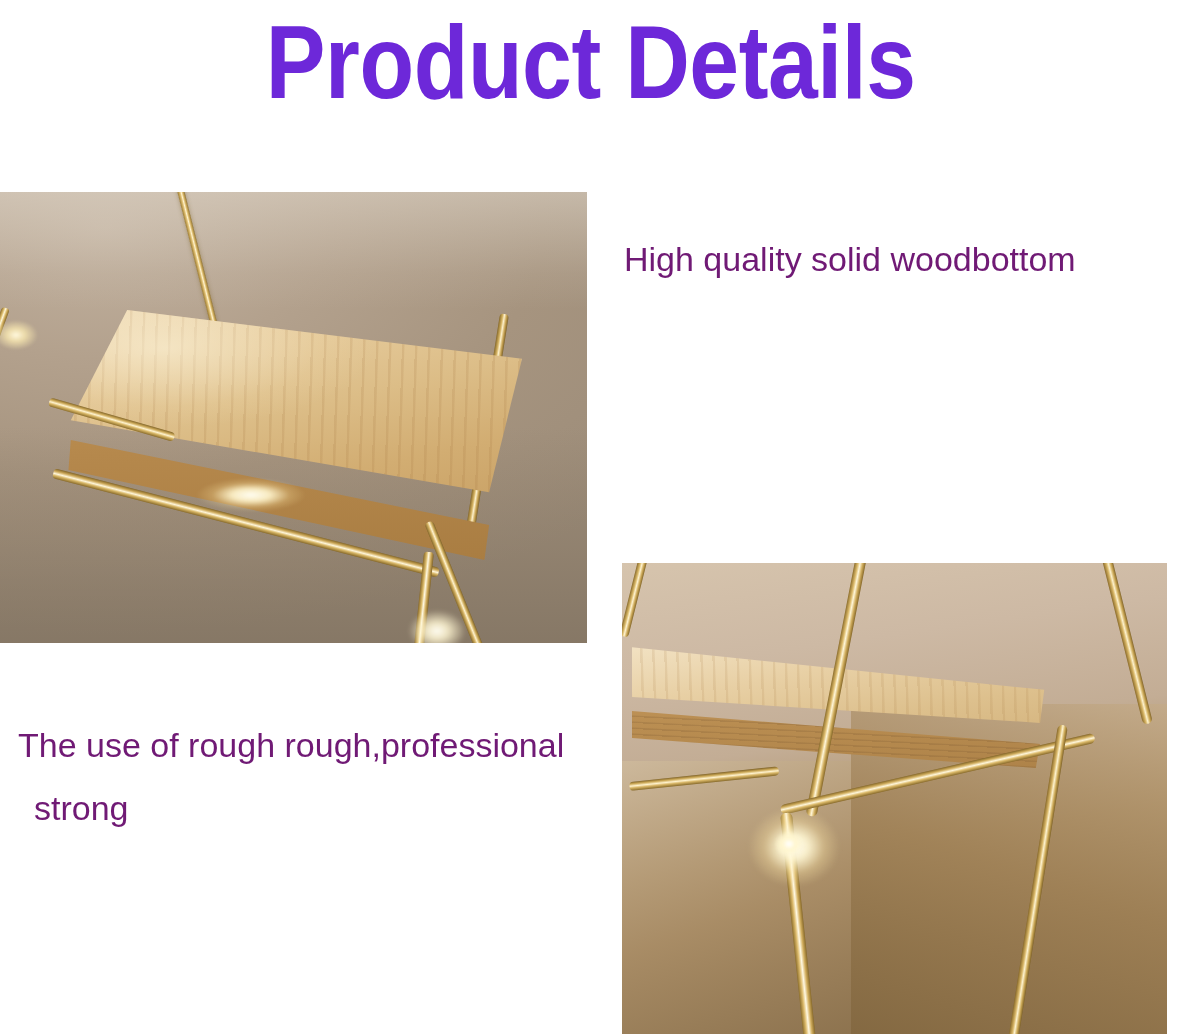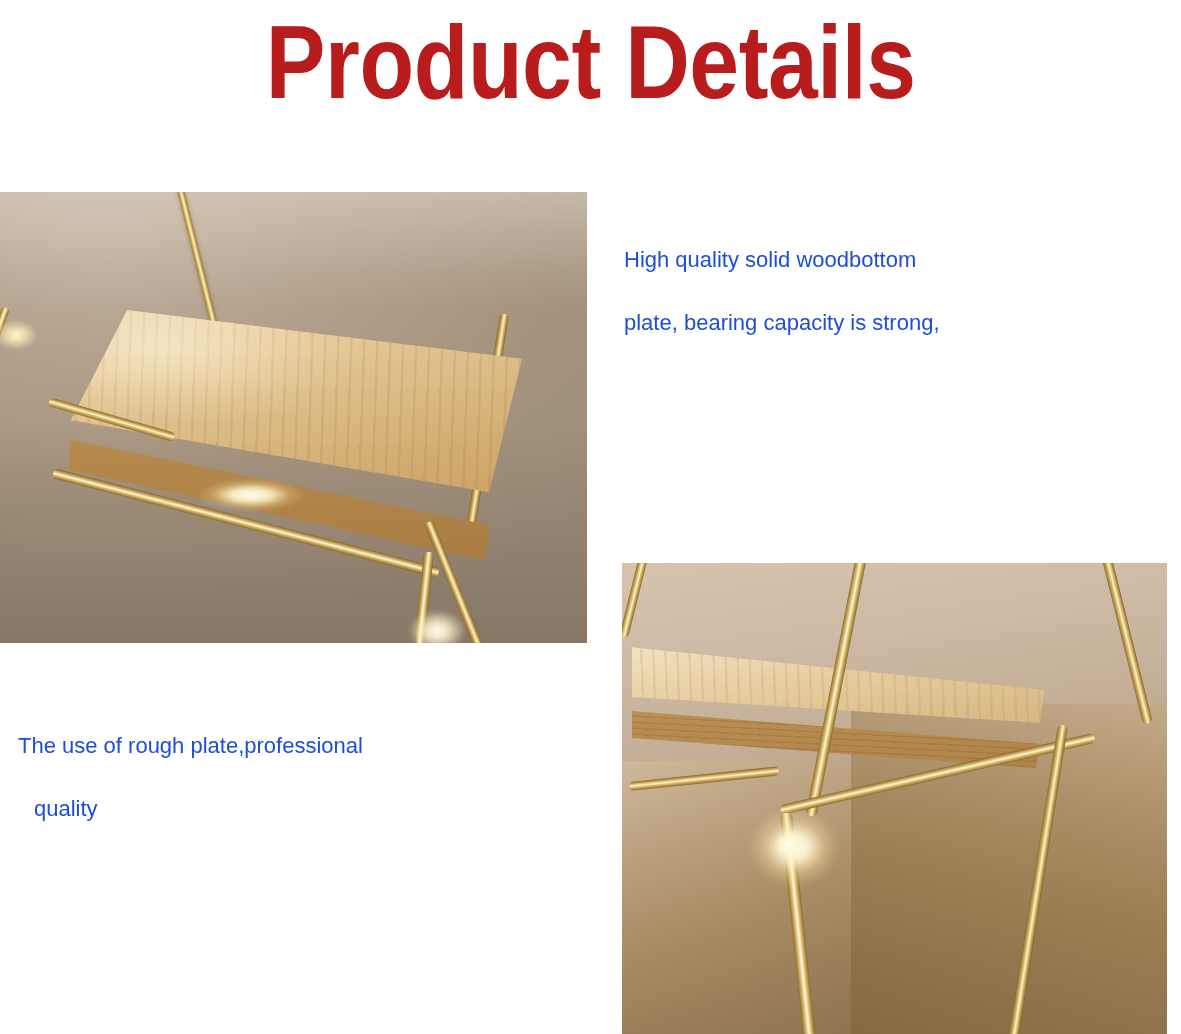--- a/index.html
+++ b/index.html
@@ -18,21 +18,21 @@
   
   #page-title {
     position: absolute;
     left: 0;
     top: 0;
     width: 1181px;
     height: 110px;
     display: flex;
     align-items: flex-end;
     justify-content: center;
-    color: #b91c1c;
+    color: #6d28d9;
   }
   #page-title .title-text {
     font-family: "Liberation Sans", sans-serif;
     font-weight: bold;
     font-size: 104px;
     line-height: 0.9;
     letter-spacing: -0.5px;
     transform: scaleX(0.86);
     transform-origin: center bottom;
     white-space: nowrap;
@@ -310,23 +310,23 @@
     position: absolute;
     left: 152px; top: 268px;
     width: 30px; height: 26px;
     background: radial-gradient(closest-side, #ffffff 0%, #fff6cf 45%, rgba(255,236,175,0) 100%);
     filter: blur(1px);
   }
 
   
   .caption {
     position: absolute;
-    color: #1d4ed8;
+    color: #701a75;
     font-family: "Liberation Sans", sans-serif;
-    font-size: 22px;
+    font-size: 34px;
     font-weight: normal;
     line-height: 63px;
     white-space: nowrap;
   }
   #caption-quality {
     left: 624px;
     top: 228px;
     width: 557px;
   }
   #caption-quality .cap-line-3 { padding-left: 8px; }
@@ -359,26 +359,25 @@
   <div class="p1-rod-frontleft"></div>
   <div class="p1-rod-front"></div>
   <div class="p1-rod-front-hot"></div>
   <div class="p1-rod-rightlow"></div>
   <div class="p1-rod-drop"></div>
   <div class="p1-drop-glow"></div>
 </div>
 
 <div class="caption" id="caption-quality">
   <div class="cap-line-1">High quality solid woodbottom</div>
-  <div class="cap-line-2">plate, bearing capacity is strong,</div>
 </div>
 
 <div class="caption" id="caption-welding">
-  <div class="cap-line-1">The use of rough plate,professional</div>
-  <div class="cap-line-3">quality</div>
+  <div class="cap-line-1">The use of rough rough,professional</div>
+  <div class="cap-line-3">strong</div>
 </div>
 
 <div class="photo" id="photo-joint-closeup">
   <div class="p2-wall"></div>
   <div class="p2-panel-left"></div>
   <div class="p2-panel-right"></div>
   <div class="p2-rod-topleft"></div>
   <div class="p2-rod-topright"></div>
   <div class="p2-plank"></div>
   <div class="p2-plank-edge"></div>

